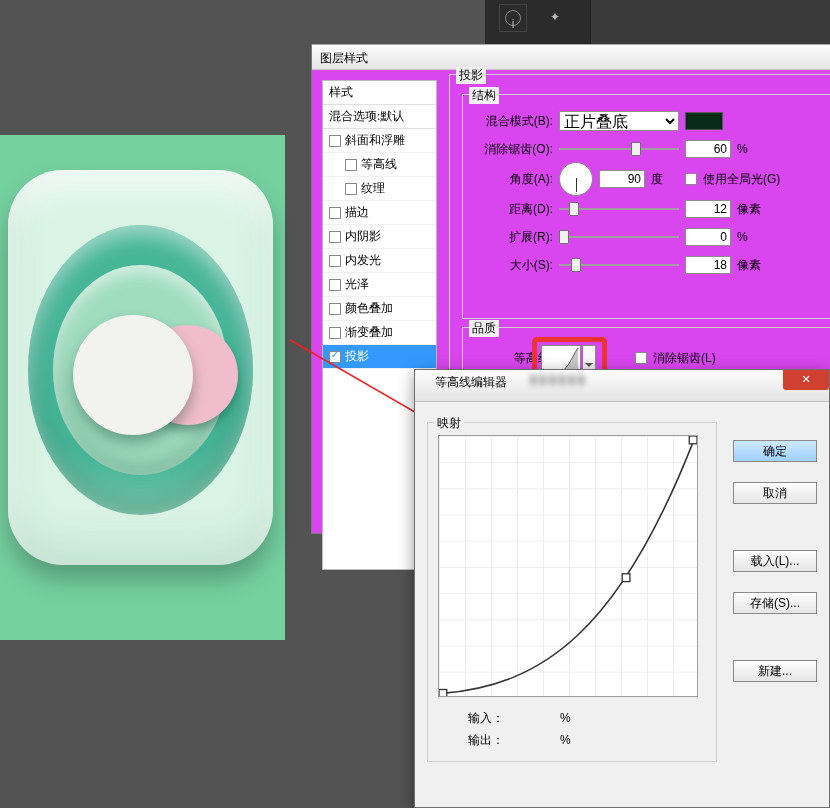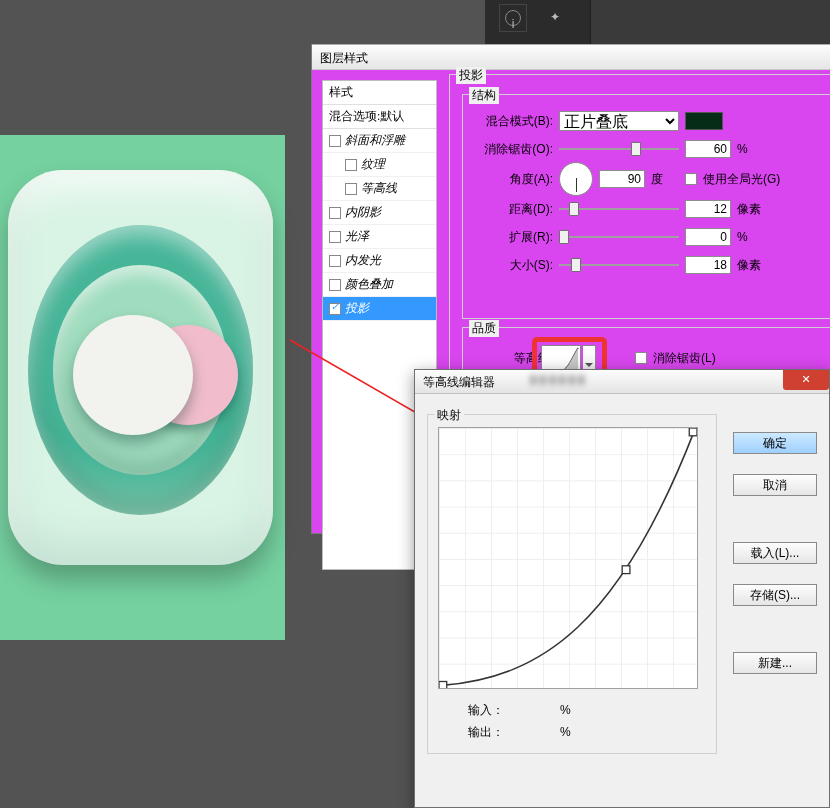--- a/index.html
+++ b/index.html
@@ -66,21 +66,21 @@
     border-bottom:1px solid #c9c9c9;
     padding:5px 8px 0 8px;
     border-top:1px solid #aaa;
   }
 
   .styles-list {
     position:absolute; top:36px; left:10px; width:115px; height:490px;
     border:1px solid #bcbcbc; background:#fff;
   }
   .styles-list .hdr { padding:3px 6px; border-bottom:1px solid #e0e0e0; background:#fff;font-family:Liberation Serif, serif; }
-  .styles-list .item { padding:3px 6px 3px 6px; display:flex; align-items:center; gap:4px; border-bottom:1px solid #f0f0f0; cursor:default;font-style:italic; }
+  .styles-list .item { padding:3px 6px 3px 6px; display:flex; align-items:center; gap:4px; border-bottom:1px solid #f0f0f0; cursor:default; }
   .styles-list .item.sub { padding-left:22px; }
   .styles-list .item.selected { background:#3399ff; color:#fff; }
   .styles-list .cb { width:12px; height:12px; border:1px solid #888; background:#fff; display:inline-block; flex:none; }
   .styles-list .item.selected .cb.chk { background:#fff; color:#3399ff; text-align:center; line-height:10px; font-size:10px; }
   .styles-list .cb.chk::after{ content:"✓"; font-size:10px; color:#2a6bb0; position:relative; top:-2px; left:0; }
   .styles-list .item.selected .cb.chk::after{ color:#3399ff; }
 
   
   .fs { position:absolute; border:1px solid #cfcfcf; padding:14px 10px 10px 10px; }
   .fs > legend, .fs > .leg { position:absolute; top:-8px; left:6px; background:#f0f0f0; padding:0 3px; font-size:12px; }
@@ -115,21 +115,21 @@
   .btnstrip .gap { height:18px; }
   .btnstrip .ck { display:flex; gap:3px; align-items:center; padding-left:3px; margin-bottom:6px; }
   .btnstrip .bigsq { height:55px; background:#eaeaea; border:1px solid #cacaca; border-right:none; }
 
   
   .dlg2 {
     position:absolute; top:369px; left:414px; width:416px; height:439px;
     background:#f0f0f0; border:1px solid #6f6f6f;
     box-shadow:0 4px 15px rgba(0,0,0,.4);
   }
-  .dlg2 .titlebar { height:24px; background:linear-gradient(#fcfcfc,#e4e4e4); border-bottom:1px solid #c0c0c0; position:relative; padding:4px 8px 0 8px; }
+  .dlg2 .titlebar { height:32px; background:linear-gradient(#fcfcfc,#e4e4e4); border-bottom:1px solid #c0c0c0; position:relative; padding:4px 8px 0 20px; }
   .closex { position:absolute; top:0; right:0; width:46px; height:20px; background:#d04030; color:#fff; text-align:center; line-height:18px; border-radius:0 0 3px 3px; font-size:11px; }
   .dlg2 .body { padding:10px 12px; position:relative; height:calc(100% - 24px); }
   .dlg2 .row .lab { width:60px; }
   .dlg2 select.combo { width:220px; }
   .fs.mapping { border:1px solid #cfcfcf; position:relative; margin-top:10px; padding:10px; width:290px;text-align:center; }
   .curve-canvas {
     width:260px; height:262px; border:1px solid #a0a0a0; background:#fff;
     background-image:
       linear-gradient(#eee 1px, transparent 1px),
       linear-gradient(90deg,#eee 1px, transparent 1px);
@@ -181,41 +181,49 @@
   <div class="styles-list">
     <div class="hdr">样式</div>
     <div class="hdr">混合选项:默认</div>
     <div id="styles-items">
         <div class="item">
           <span class="cb"></span>
           <span>斜面和浮雕</span>
         </div>
         <div class="item sub">
           <span class="cb"></span>
+          <span>等高线</span>
+        </div>
+        <div class="item sub">
+          <span class="cb"></span>
           <span>纹理</span>
         </div>
-        <div class="item sub">
-          <span class="cb"></span>
-          <span>等高线</span>
+        <div class="item">
+          <span class="cb"></span>
+          <span>描边</span>
         </div>
         <div class="item">
           <span class="cb"></span>
           <span>内阴影</span>
         </div>
         <div class="item">
           <span class="cb"></span>
+          <span>内发光</span>
+        </div>
+        <div class="item">
+          <span class="cb"></span>
           <span>光泽</span>
         </div>
         <div class="item">
           <span class="cb"></span>
-          <span>内发光</span>
-        </div>
-        <div class="item">
-          <span class="cb"></span>
           <span>颜色叠加</span>
+        </div>
+        <div class="item">
+          <span class="cb"></span>
+          <span>渐变叠加</span>
         </div>
         <div class="item selected">
           <span class="cb chk"></span>
           <span>投影</span>
         </div>
       </div>
   </div>
 
   <div class="fs shadow">
     <span class="leg">投影</span>

